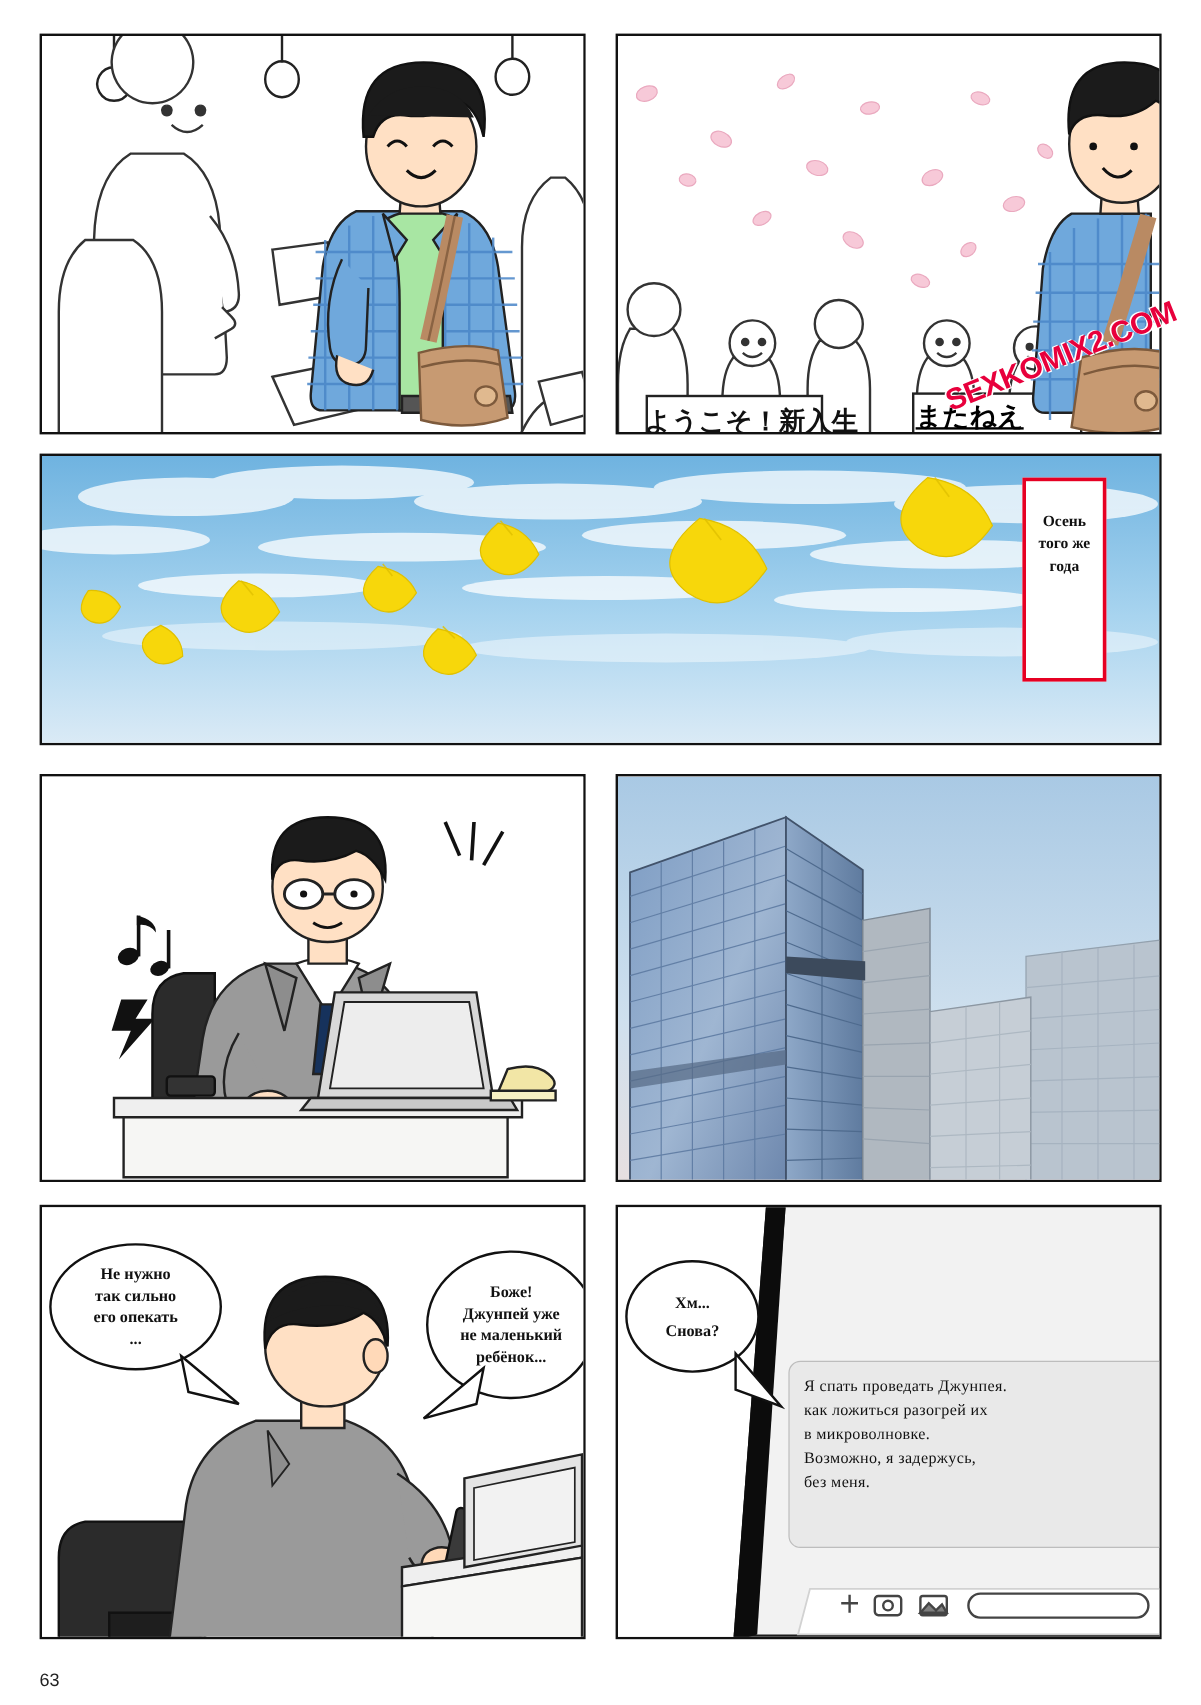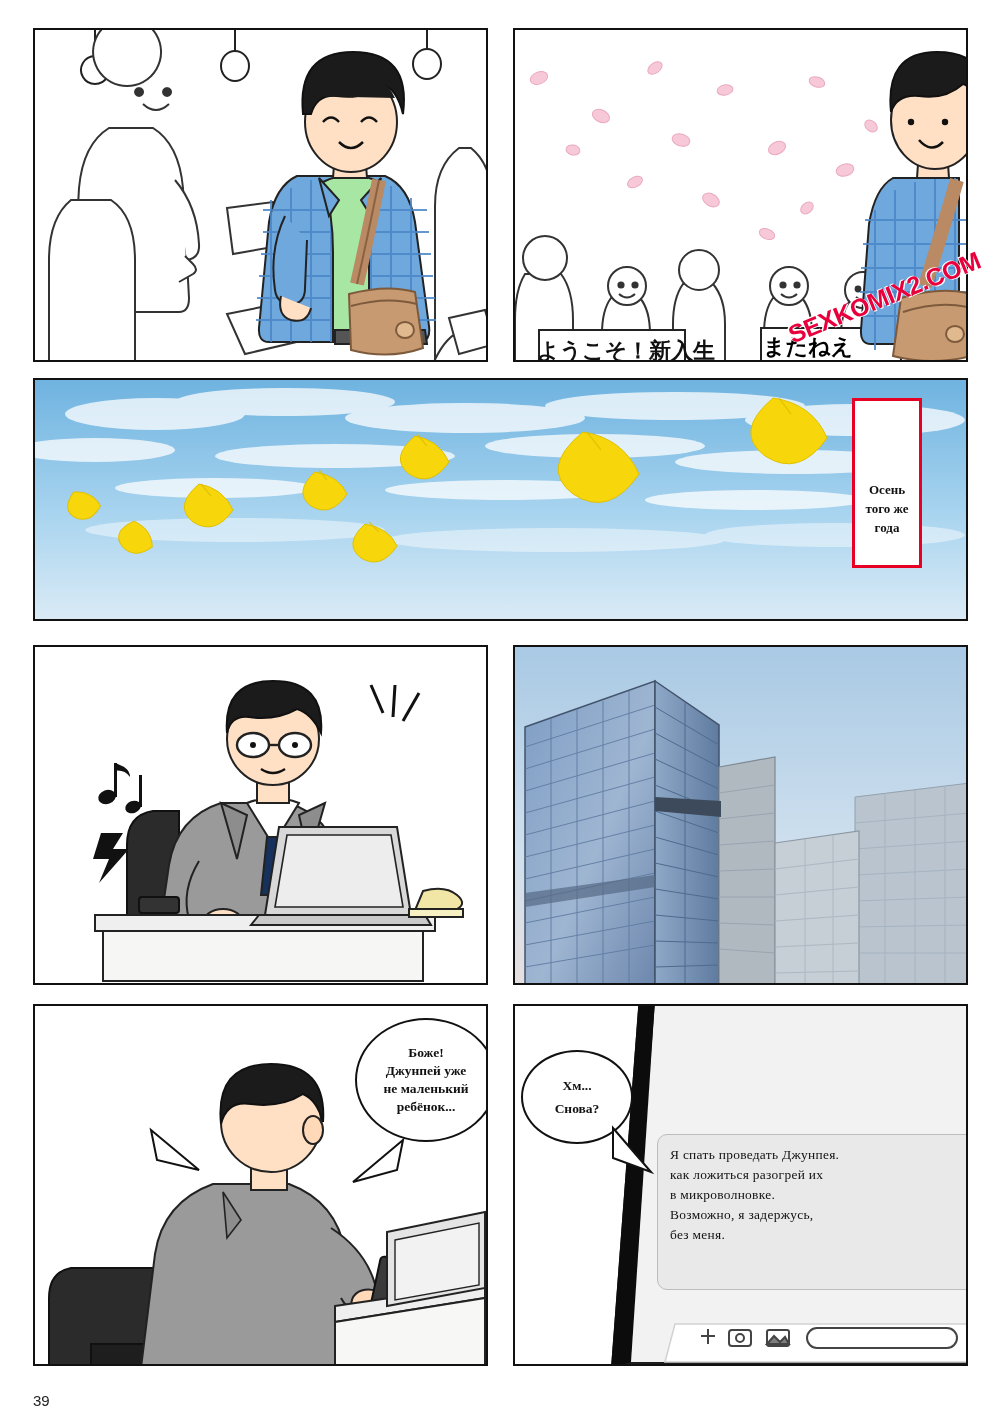--- a/index.html
+++ b/index.html
@@ -12,36 +12,36 @@
   .page-num{position:absolute;left:33px;top:1392px;font-size:15px;color:#222;font-family:"Liberation Sans",sans-serif;}
 
   
   .watermark{position:absolute;right:14px;top:283px;transform:rotate(-22deg);
     font-family:"Liberation Sans",sans-serif;font-weight:bold;font-size:25px;
     color:#e8003c;letter-spacing:-0.5px;text-shadow:1px 1px 0 #fff, -1px -1px 0 #fff;}
 
   
   .caption-box{position:absolute;border:3px solid #e60023;background:#fff;box-sizing:border-box;}
   .caption-text{font-family:"Liberation Serif",serif;font-weight:bold;font-size:13px;color:#111;
-    text-align:center;line-height:1.45;padding-top:80px;}
+    text-align:center;line-height:1.45;padding-top:24px;}
 
   
   .bubble{position:absolute;background:#fff;border:2px solid #111;border-radius:50%/50%;
     display:flex;align-items:center;justify-content:center;text-align:center;box-sizing:border-box;}
   .bubble span{font-family:"Liberation Serif",serif;font-weight:bold;font-size:13.5px;line-height:1.35;color:#111;padding:4px;}
 
   
   .chat{position:absolute;background:#e9e9e9;border:1px solid #bdbdbd;border-radius:10px;box-sizing:border-box;}
   .chat span{display:block;font-family:"Liberation Serif",serif;font-size:14px;color:#111;}
   .chat-long span{font-size:13.4px;line-height:1.5;letter-spacing:.3px;}
 
   
   .sign{position:absolute;font-family:"Liberation Serif",serif;font-weight:bold;}
 
-  .nowrap{white-space:nowrap;}
+  .nowrap{white-space:nowrap;text-decoration:underline;}
 </style>
 </head>
 <body>
 
 <div class="page">
 
   <div class="panel" style="left:33px;top:28px;width:455px;height:334px;">
     <svg width="455" height="334" viewBox="0 0 455 334">
       <rect x="0" y="0" width="455" height="334" fill="#ffffff"></rect>
 
@@ -461,25 +461,33 @@
 
       <rect x="340" y="252" width="26" height="56" rx="4" fill="#3a3a3a" stroke="#111" stroke-width="2" transform="rotate(12 353 280)"></rect>
 
       <path d="M300 300 l150 -22 l0 14 l-150 24 Z" fill="#efefef" stroke="#222" stroke-width="2"></path>
       <path d="M300 316 l150 -24 l0 70 l-150 0 Z" fill="#f7f7f5" stroke="#222" stroke-width="2"></path>
 
       <path d="M352 226 l98 -20 l0 76 l-98 18 Z" fill="#e4e4e4" stroke="#222" stroke-width="2"></path>
       <path d="M360 234 l84 -17 l0 62 l-84 15 Z" fill="#f2f2f2" stroke="#222" stroke-width="1.4"></path>
     </svg>
 
+    <div class="bubble" style="left:6px;top:30px;width:144px;height:106px;">
+      <span>
+        <span>Не нужно</span><br>
+        <span>так сильно</span><br>
+        <span>его опекать</span><br>
+        <span>...</span>
+      </span>
+    </div>
     <svg style="position:absolute;left:112px;top:120px;" width="60" height="52">
       <path d="M4 4 L52 44 L10 34 Z" fill="#fff" stroke="#111" stroke-width="2"></path>
     </svg>
 
-    <div class="bubble" style="left:320px;top:12px;width:142px;height:124px;">
+    <div class="bubble" style="left:320px;top:36px;width:142px;height:124px;">
       <span>
         <span>Боже!</span><br>
         <span>Джунпей уже</span><br>
         <span>не маленький</span><br>
         <span>ребёнок...</span>
       </span>
     </div>
     <svg style="position:absolute;left:312px;top:130px;" width="60" height="54">
       <path d="M56 4 L6 46 L50 34 Z" fill="#fff" stroke="#111" stroke-width="2"></path>
     </svg>
@@ -520,16 +528,16 @@
         <span>Хм...</span><br>
         <span>Снова?</span>
       </span>
     </div>
     <svg style="position:absolute;left:92px;top:118px;" width="50" height="56">
       <path d="M6 4 L44 48 L6 34 Z" fill="#fff" stroke="#111" stroke-width="2"></path>
     </svg>
   </div>
 
   <div class="page-num">
-    <span>39</span>
+    <span>63</span>
   </div>
 
 </div>
 
 </body></html>

